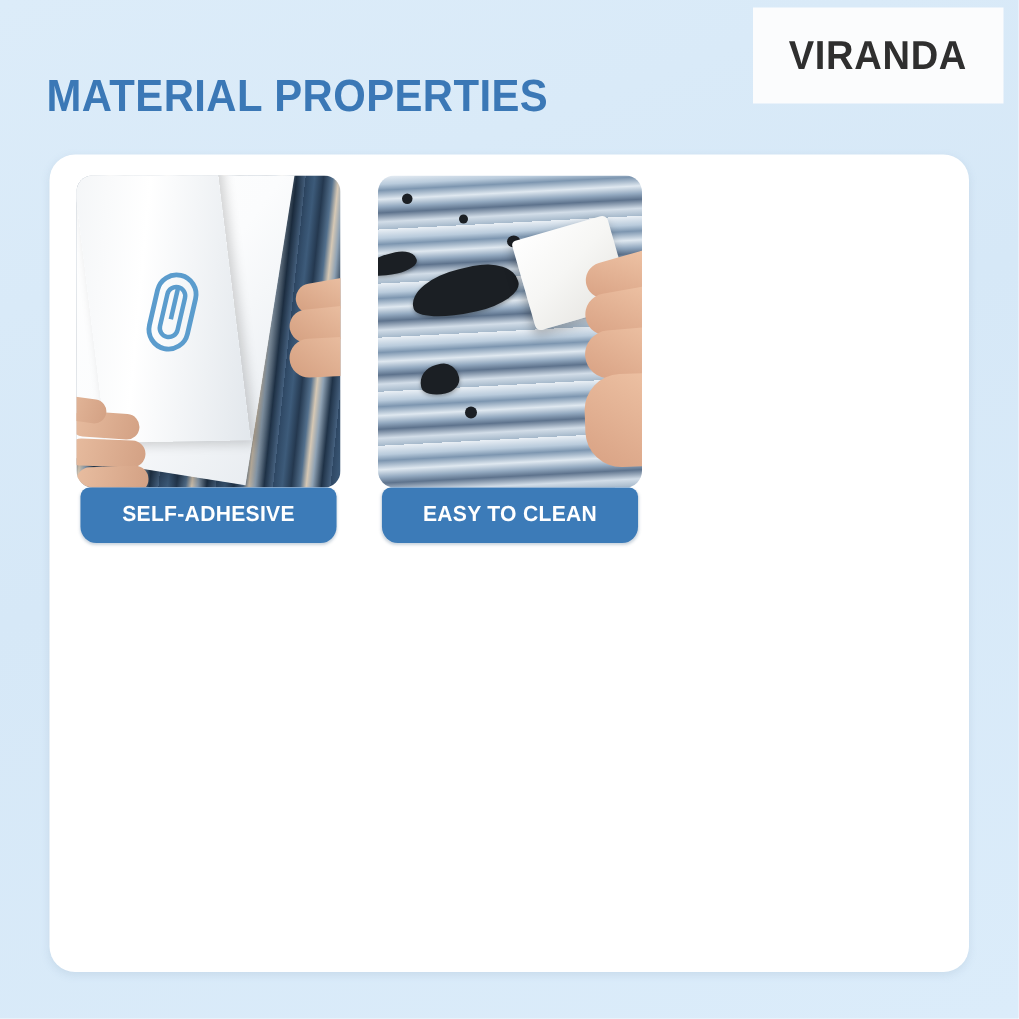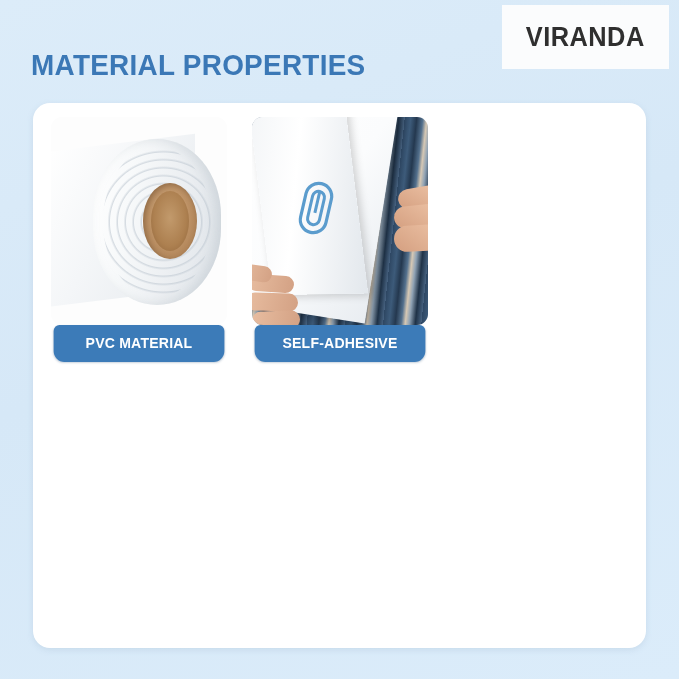--- a/index.html
+++ b/index.html
@@ -306,32 +306,20 @@
 <div class="brand-box">
   <span class="brand-text">VIRANDA</span>
 </div>
 
 <div class="page-title">MATERIAL PROPERTIES</div>
 
 <div class="panel"></div>
 
 <div class="grid">
 
-  <div class="card">
-    <div class="card-media">
-      <div class="art-roll">
-        <div class="roll-sheet"></div>
-        <div class="roll-body"></div>
-        <div class="roll-rings"></div>
-        <div class="roll-core"></div>
-        <div class="roll-core-in"></div>
-      </div>
-    </div>
-    <div class="card-label">PVC MATERIAL</div>
-  </div>
 
 
   <div class="card">
     <div class="card-media">
       <div class="art-peel">
         <div class="peel-marble"></div>
         <div class="peel-back"></div>
         <div class="peel-fold"></div>
         <div class="clip">
           <svg width="34" height="58" viewBox="0 0 34 58" aria-hidden="true">
@@ -350,15 +338,36 @@
           <i style="right:0px;  top:0px;  width:44px; height:20px; transform:rotate(-10deg);"></i>
           <i style="right:-2px; top:18px; width:50px; height:22px; transform:rotate(-6deg);"></i>
           <i style="right:-6px; top:38px; width:54px; height:26px; transform:rotate(-3deg);"></i>
         </div>
       </div>
     </div>
     <div class="card-label">SELF-ADHESIVE</div>
   </div>
 
 
+  <div class="card">
+    <div class="card-media">
+      <div class="art-clean">
+        <div class="stain" style="left:16px; top:12px; width:7px; height:7px;"></div>
+        <div class="stain" style="left:54px; top:26px; width:6px; height:6px;"></div>
+        <div class="stain" style="left:86px; top:40px; width:9px; height:8px;"></div>
+        <div class="stain smear" style="left:22px; top:62px; width:72px; height:30px;"></div>
+        <div class="stain smear" style="left:-8px; top:52px; width:34px; height:14px;"></div>
+        <div class="stain smear" style="left:28px; top:126px;width:26px; height:20px;"></div>
+        <div class="stain" style="left:58px; top:154px;width:8px; height:8px;"></div>
+        <div class="cloth"></div>
+        <div class="hand-c">
+          <i style="right:4px;  top:6px;  width:52px; height:24px; transform:rotate(-16deg);"></i>
+          <i style="right:-2px; top:28px; width:58px; height:28px; transform:rotate(-10deg);"></i>
+          <i style="right:-6px; top:54px; width:62px; height:32px; transform:rotate(-5deg);"></i>
+          <i style="right:-10px;top:84px; width:66px; height:62px; transform:rotate(-2deg); border-radius:24px;"></i>
+        </div>
+      </div>
+    </div>
+    <div class="card-label">EASY TO CLEAN</div>
+  </div>
 
 
 </div>
 
 </body></html>

